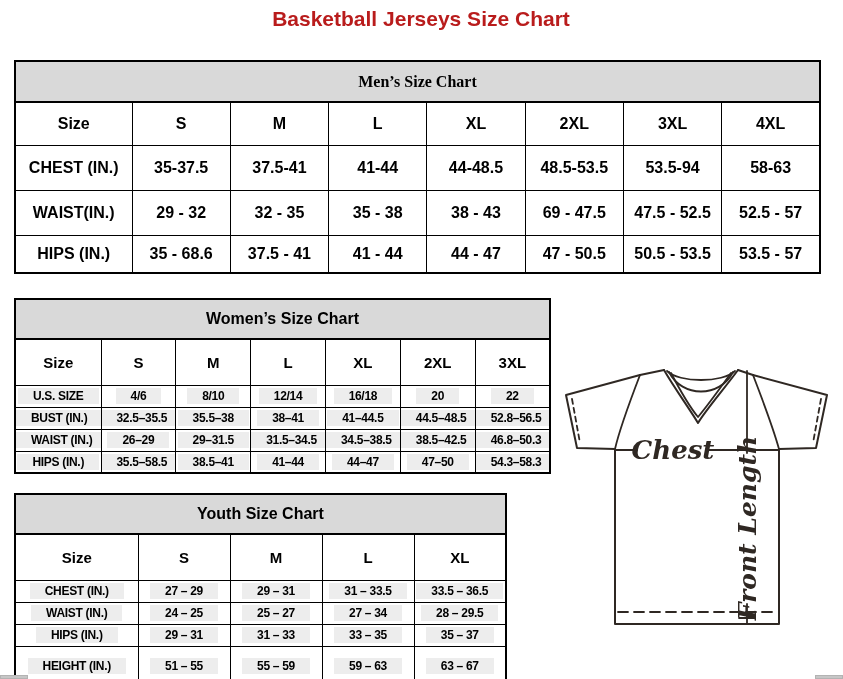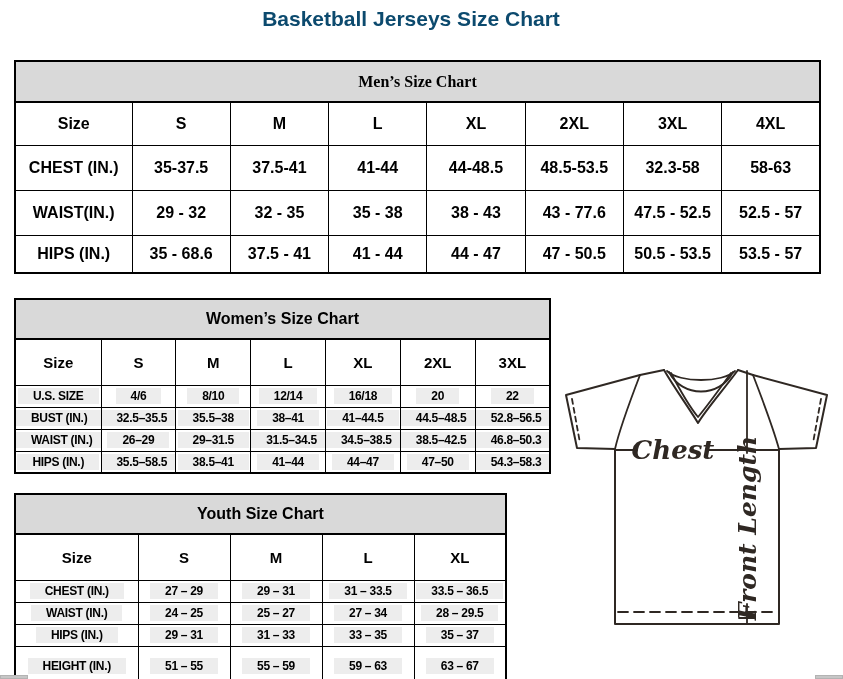--- a/index.html
+++ b/index.html
@@ -2,22 +2,22 @@
 <html><head>
 <meta charset="utf-8">
 <style>
   html,body{margin:0;padding:0;}
   body{
     width:843px;height:679px;position:relative;overflow:hidden;
     background:#ffffff;color:#000;
     font-family:"Liberation Sans", sans-serif;
   }
   .page-title{
-    position:absolute;top:7px;left:16px;width:790px;
-    text-align:center;font-size:21px;font-weight:bold;color:#0c4a6e;
+    position:absolute;top:7px;left:26px;width:790px;
+    text-align:center;font-size:21px;font-weight:bold;color:#b91c1c;
   }
   table.sizetable{
     position:absolute;border-collapse:collapse;table-layout:fixed;
     border:2px solid #000;background:#fff;
   }
   table.sizetable td{
     border:1.5px solid #000;text-align:center;vertical-align:middle;
     font-weight:bold;color:#000;padding:0;overflow:hidden;white-space:nowrap;
   }
   table.sizetable tr.caption td{
@@ -85,30 +85,30 @@
         <td>3XL</td>
         <td>4XL</td>
       </tr>
       <tr class="datarow">
         <td class="rowlabel"><span>CHEST (IN.)</span></td>
         <td><span>35-37.5</span></td>
         <td><span>37.5-41</span></td>
         <td><span>41-44</span></td>
         <td><span>44-48.5</span></td>
         <td><span>48.5-53.5</span></td>
-        <td><span>32.3-58</span></td>
+        <td><span>53.5-94</span></td>
         <td><span>58-63</span></td>
       </tr>
       <tr class="datarow">
         <td class="rowlabel"><span>WAIST(IN.)</span></td>
         <td><span>29 - 32</span></td>
         <td><span>32 - 35</span></td>
         <td><span>35 - 38</span></td>
         <td><span>38 - 43</span></td>
-        <td><span>43 - 77.6</span></td>
+        <td><span>69 - 47.5</span></td>
         <td><span>47.5 - 52.5</span></td>
         <td><span>52.5 - 57</span></td>
       </tr>
       <tr class="datarow">
         <td class="rowlabel"><span>HIPS (IN.)</span></td>
         <td><span>35 - 68.6</span></td>
         <td><span>37.5 - 41</span></td>
         <td><span>41 - 44</span></td>
         <td><span>44 - 47</span></td>
         <td><span>47 - 50.5</span></td>

